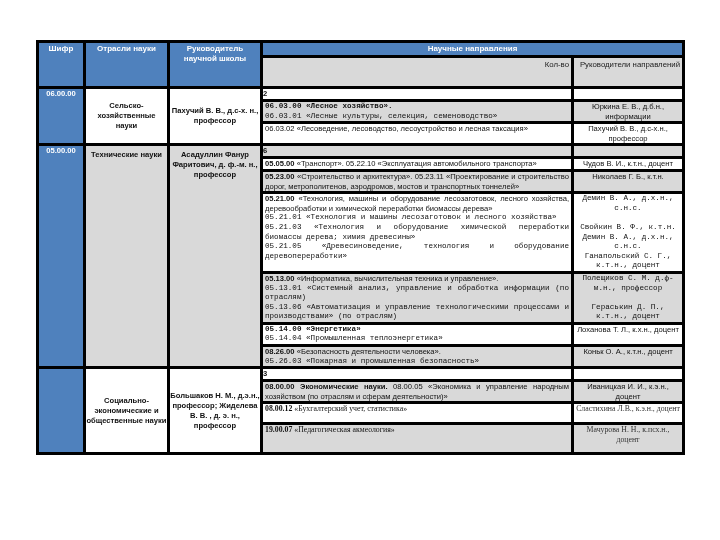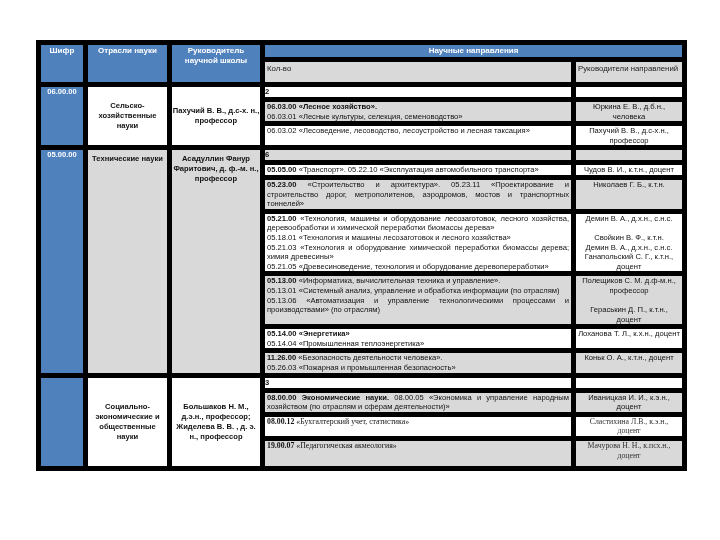--- a/index.html
+++ b/index.html
@@ -4,46 +4,46 @@
   <style>
     * { margin: 0; padding: 0; box-sizing: border-box; }
     html, body { width: 720px; height: 540px; background: #ffffff; overflow: hidden; }
     body { font-family: "Liberation Sans", sans-serif; color: #111; position: relative; }
 
     .tbl {
       position: absolute; left: 36px; top: 40px; width: 646px;
       border-collapse: collapse; table-layout: fixed;
       font-size: 7.6px; line-height: 9.6px;
     }
-    .tbl td, .tbl th { border: 5px solid #000000; vertical-align: top; }
+    .tbl td, .tbl th { border: 3px solid #000000; vertical-align: top; }
 
     .col-code { width: 47px; }
     .col-field { width: 84px; }
     .col-head { width: 93px; }
     .col-dir { width: 311px; }
     .col-lead { width: 111px; }
 
     .hdr-blue { background: #4f81bd; color: #ffffff; font-weight: bold; text-align: center; padding: 1px 2px; font-size: 8px; line-height: 10px; }
-    .hdr-sub { background: #d9d9d9; color: #222; text-align: left; padding: 2px 2px 8px 2px; height: 20px; font-size: 7.8px; line-height: 10px; }
+    .hdr-sub { background: #d9d9d9; color: #222; text-align: right; padding: 2px 2px 16px 2px; height: 20px; font-size: 7.8px; line-height: 10px; }
 
     .code-cell { background: #4f81bd; color: #fff; font-weight: bold; text-align: center; padding-top: 14px; font-size: 7.8px; }
     .field-cell, .headsci-cell { font-weight: bold; text-align: center; font-size: 7.8px; line-height: 10px; padding: 2px 2px; vertical-align: middle !important; margin-left: 8px; }
     .white { background: #ffffff; }
     .grey { background: #d9d9d9; }
 
     .count-row td { font-weight: bold; height: 11px; padding: 0; font-size: 7.6px; line-height: 10px; }
 
     .dir-cell { padding: 0 2px; text-align: justify; text-align-last: left; }
     .dir-cell .b { font-weight: bold; }
     .lead-cell { text-align: center; padding: 0 2px; }
 
     .serif { font-family: "Liberation Serif", serif; font-size: 7.8px; }
     .serif-lead { font-family: "Liberation Serif", serif; font-size: 7.8px; color: #333; margin-top: 28px; }
 
-    .blk { display: block; }
+    .blk { display: block; font-family: Liberation Mono, monospace; }
     .gap { display: block; height: 9.6px; }
   </style>
 </head>
 <body>
 
 <table class="tbl">
   <colgroup>
     <col class="col-code">
       <col class="col-field">
       <col class="col-head">
@@ -68,21 +68,21 @@
     <td class="field-cell white" rowspan="3">Сельско-хозяйственные науки</td>
     <td class="headsci-cell white" rowspan="3">Пахучий В. В., д.с-х. н., профессор</td>
     <td class="white">2</td>
     <td class="white"></td>
   </tr>
   <tr class="grey">
     <td class="dir-cell grey">
       <span class="b blk">06.03.00 «Лесное хозяйство».</span>
       <span class="blk">06.03.01 «Лесные культуры, селекция, семеноводство»</span>
     </td>
-    <td class="lead-cell grey">Юркина Е. В., д.б.н., человека</td>
+    <td class="lead-cell grey">Юркина Е. В., д.б.н., информации</td>
   </tr>
   <tr>
     <td class="dir-cell white">06.03.02 «Лесоведение, лесоводство, лесоустройство и лесная таксация»</td>
     <td class="lead-cell white">Пахучий В. В., д.с-х.н., профессор</td>
   </tr>
 
   <tr class="count-row">
     <td class="code-cell" rowspan="7">05.00.00</td>
     <td class="field-cell grey" rowspan="7" style="vertical-align:top !important; padding-top:4px;">Технические науки</td>
     <td class="headsci-cell grey" rowspan="7" style="vertical-align:top !important; padding-top:4px;">Асадуллин Фанур Фаритович, д. ф.-м. н., профессор</td>
@@ -100,21 +100,21 @@
     <td class="dir-cell grey">
       <span class="b">05.23.00</span>
       <span>«Строительство и архитектура». 05.23.11 «Проектирование и строительство дорог, метрополитенов, аэродромов, мостов и транспортных тоннелей»</span>
     </td>
     <td class="lead-cell grey">Николаев Г. Б., к.т.н.</td>
   </tr>
   <tr>
     <td class="dir-cell white">
       <span class="b">05.21.00</span>
       <span>«Технология, машины и оборудование лесозаготовок, лесного хозяйства, деревообработки и химической переработки биомассы дерева»</span>
-      <span class="blk">05.18.01 «Технология и машины лесозаготовок и лесного хозяйства»</span>
+      <span class="blk">05.21.01 «Технология и машины лесозаготовок и лесного хозяйства»</span>
       <span class="blk">05.21.03 «Технология и оборудование химической переработки биомассы дерева; химия древесины»</span>
       <span class="blk">05.21.05 «Древесиноведение, технология и оборудование деревопереработки»</span>
     </td>
     <td class="lead-cell white">
       <span class="blk">Демин В. А., д.х.н., с.н.с.</span>
       <span class="gap"></span>
       <span class="blk">Свойкин В. Ф., к.т.н.</span>
       <span class="blk">Демин В. А., д.х.н., с.н.с.</span>
       <span class="blk">Ганапольский С. Г., к.т.н., доцент</span>
     </td>
@@ -134,21 +134,21 @@
   </tr>
   <tr>
     <td class="dir-cell white">
       <span class="b blk">05.14.00 «Энергетика»</span>
       <span class="blk">05.14.04 «Промышленная теплоэнергетика»</span>
     </td>
     <td class="lead-cell white">Лоханова Т. Л., к.х.н., доцент</td>
   </tr>
   <tr>
     <td class="dir-cell grey">
-      <span class="b">11.26.00</span>
+      <span class="b">08.26.00</span>
       <span>«Безопасность деятельности человека».</span>
       <span class="blk">05.26.03 «Пожарная и промышленная безопасность»</span>
     </td>
     <td class="lead-cell grey">Коньк О. А., к.т.н., доцент</td>
   </tr>
 
   <tr class="count-row">
     <td class="code-cell" rowspan="4"></td>
     <td class="field-cell white" rowspan="4">Социально-экономические и общественные науки</td>
     <td class="headsci-cell white" rowspan="4">Большаков Н. М., д.э.н., профессор; Жиделева В. В. , д. э. н., профессор</td>

